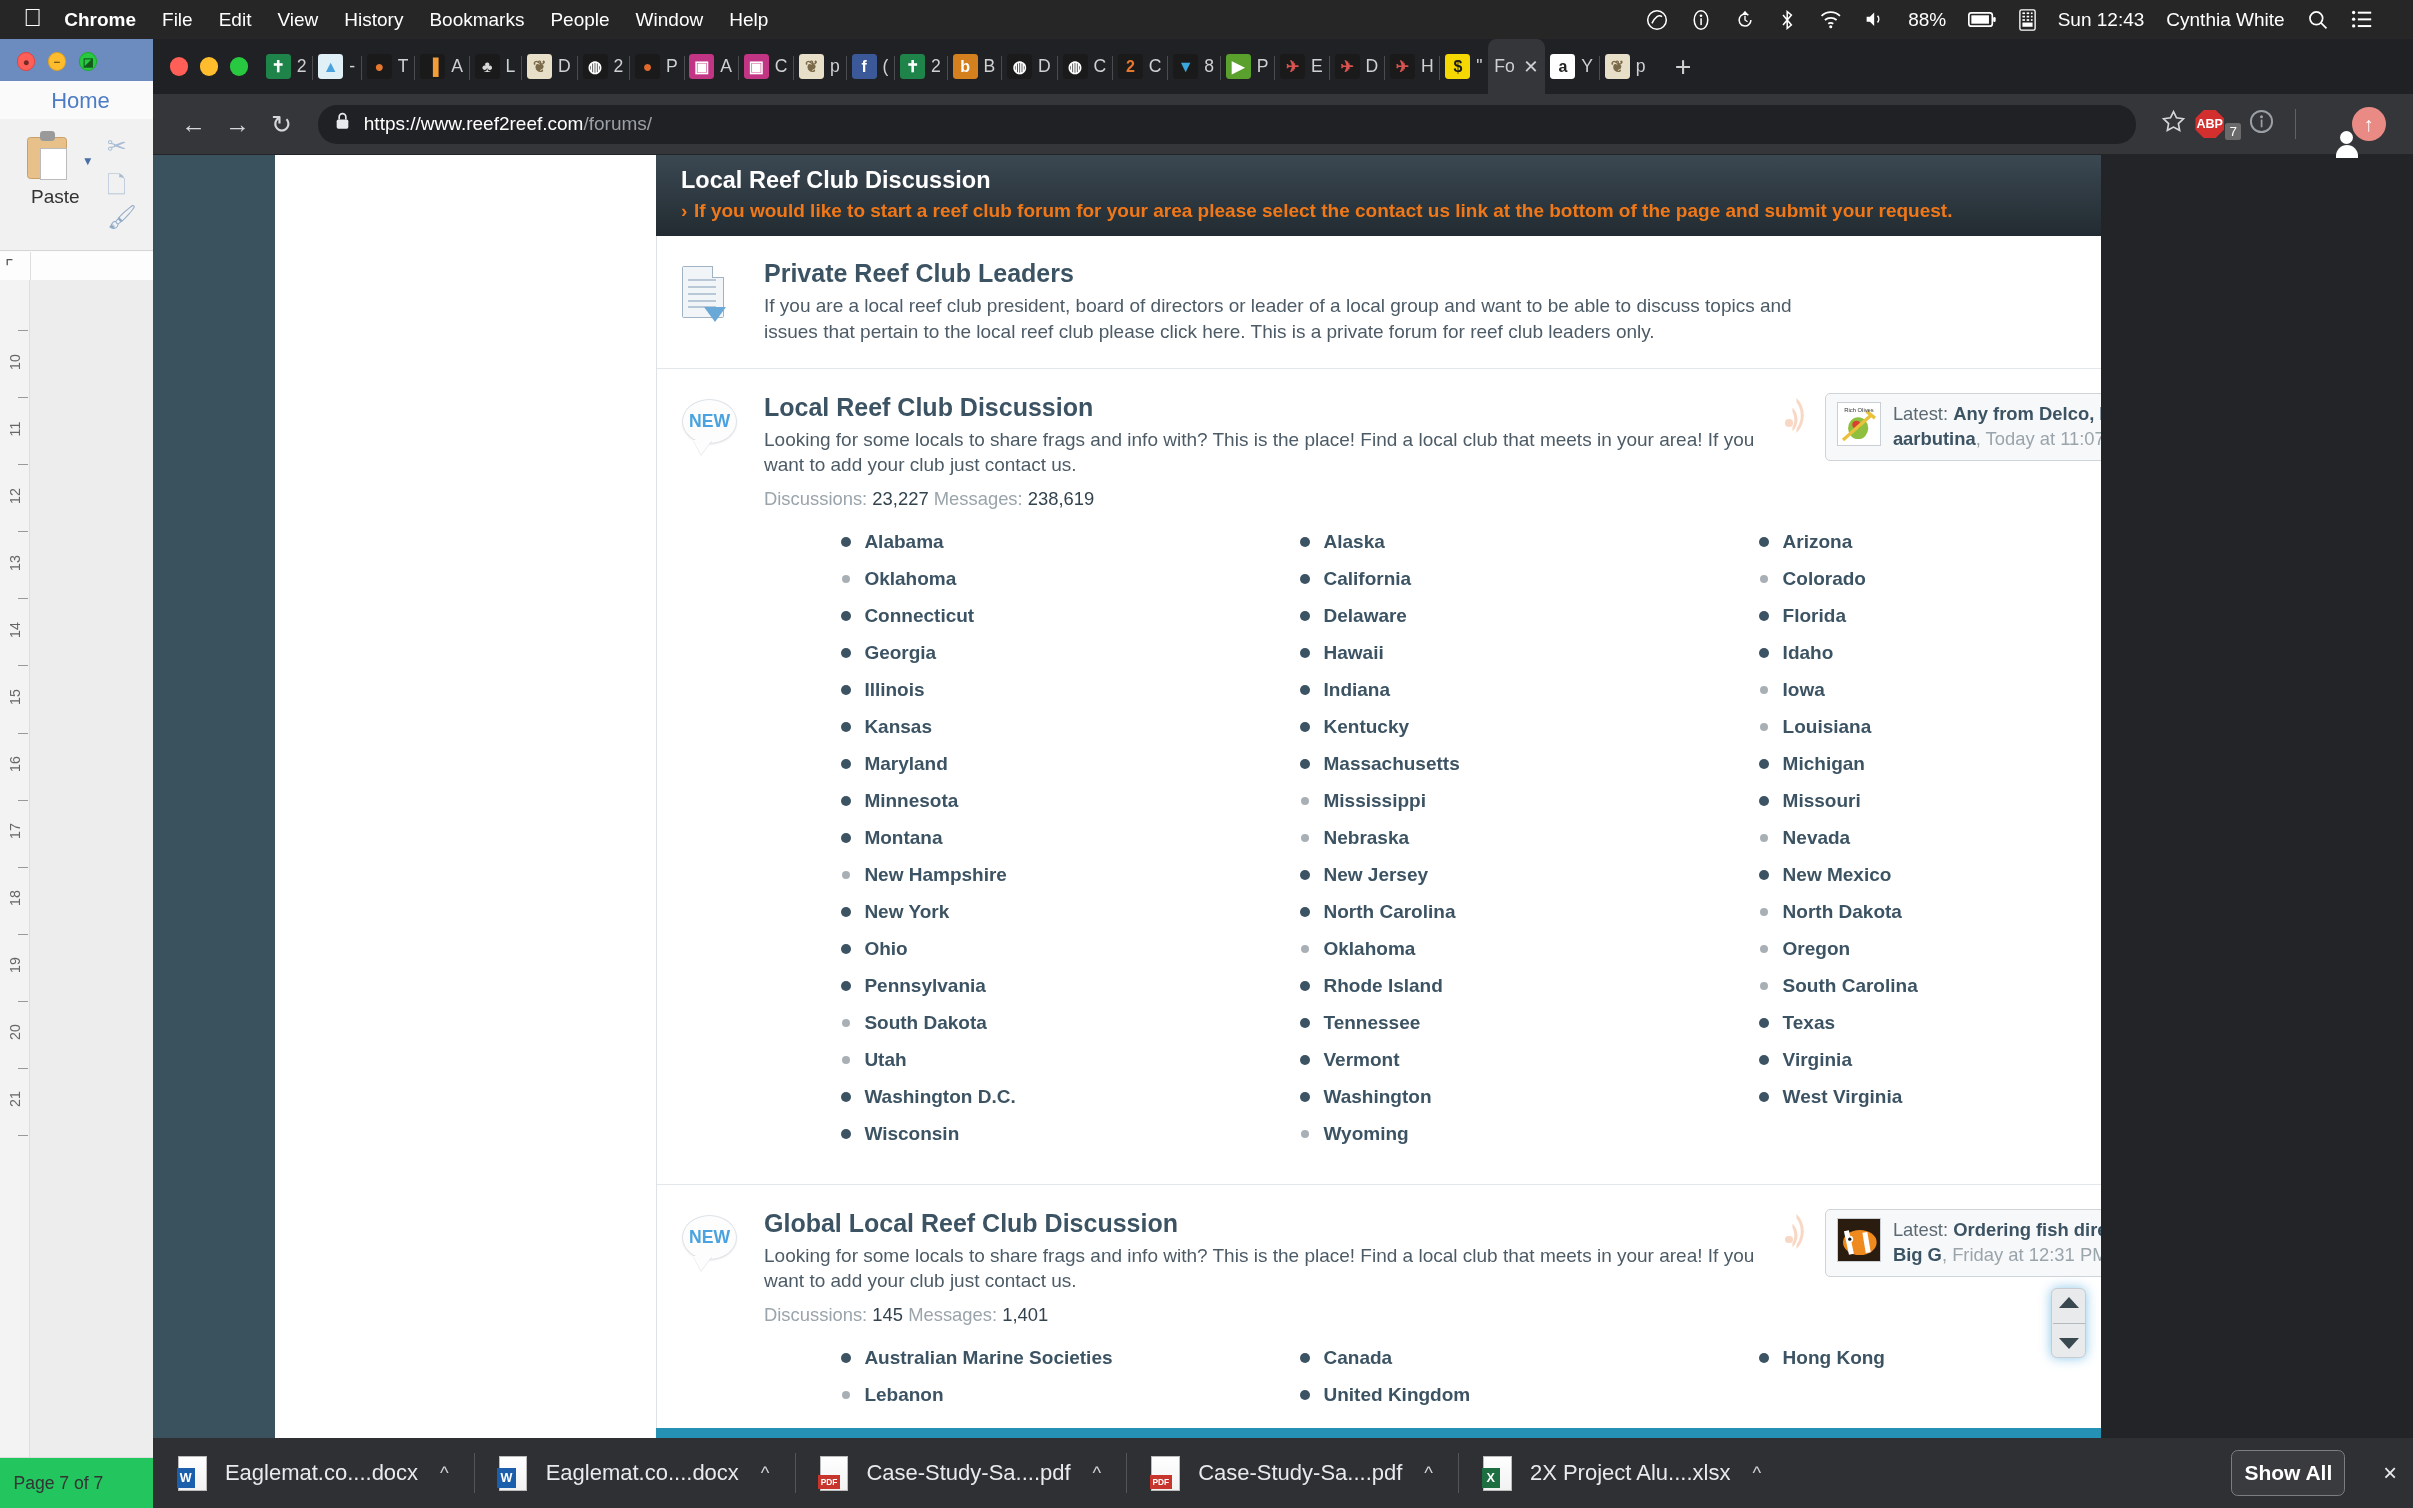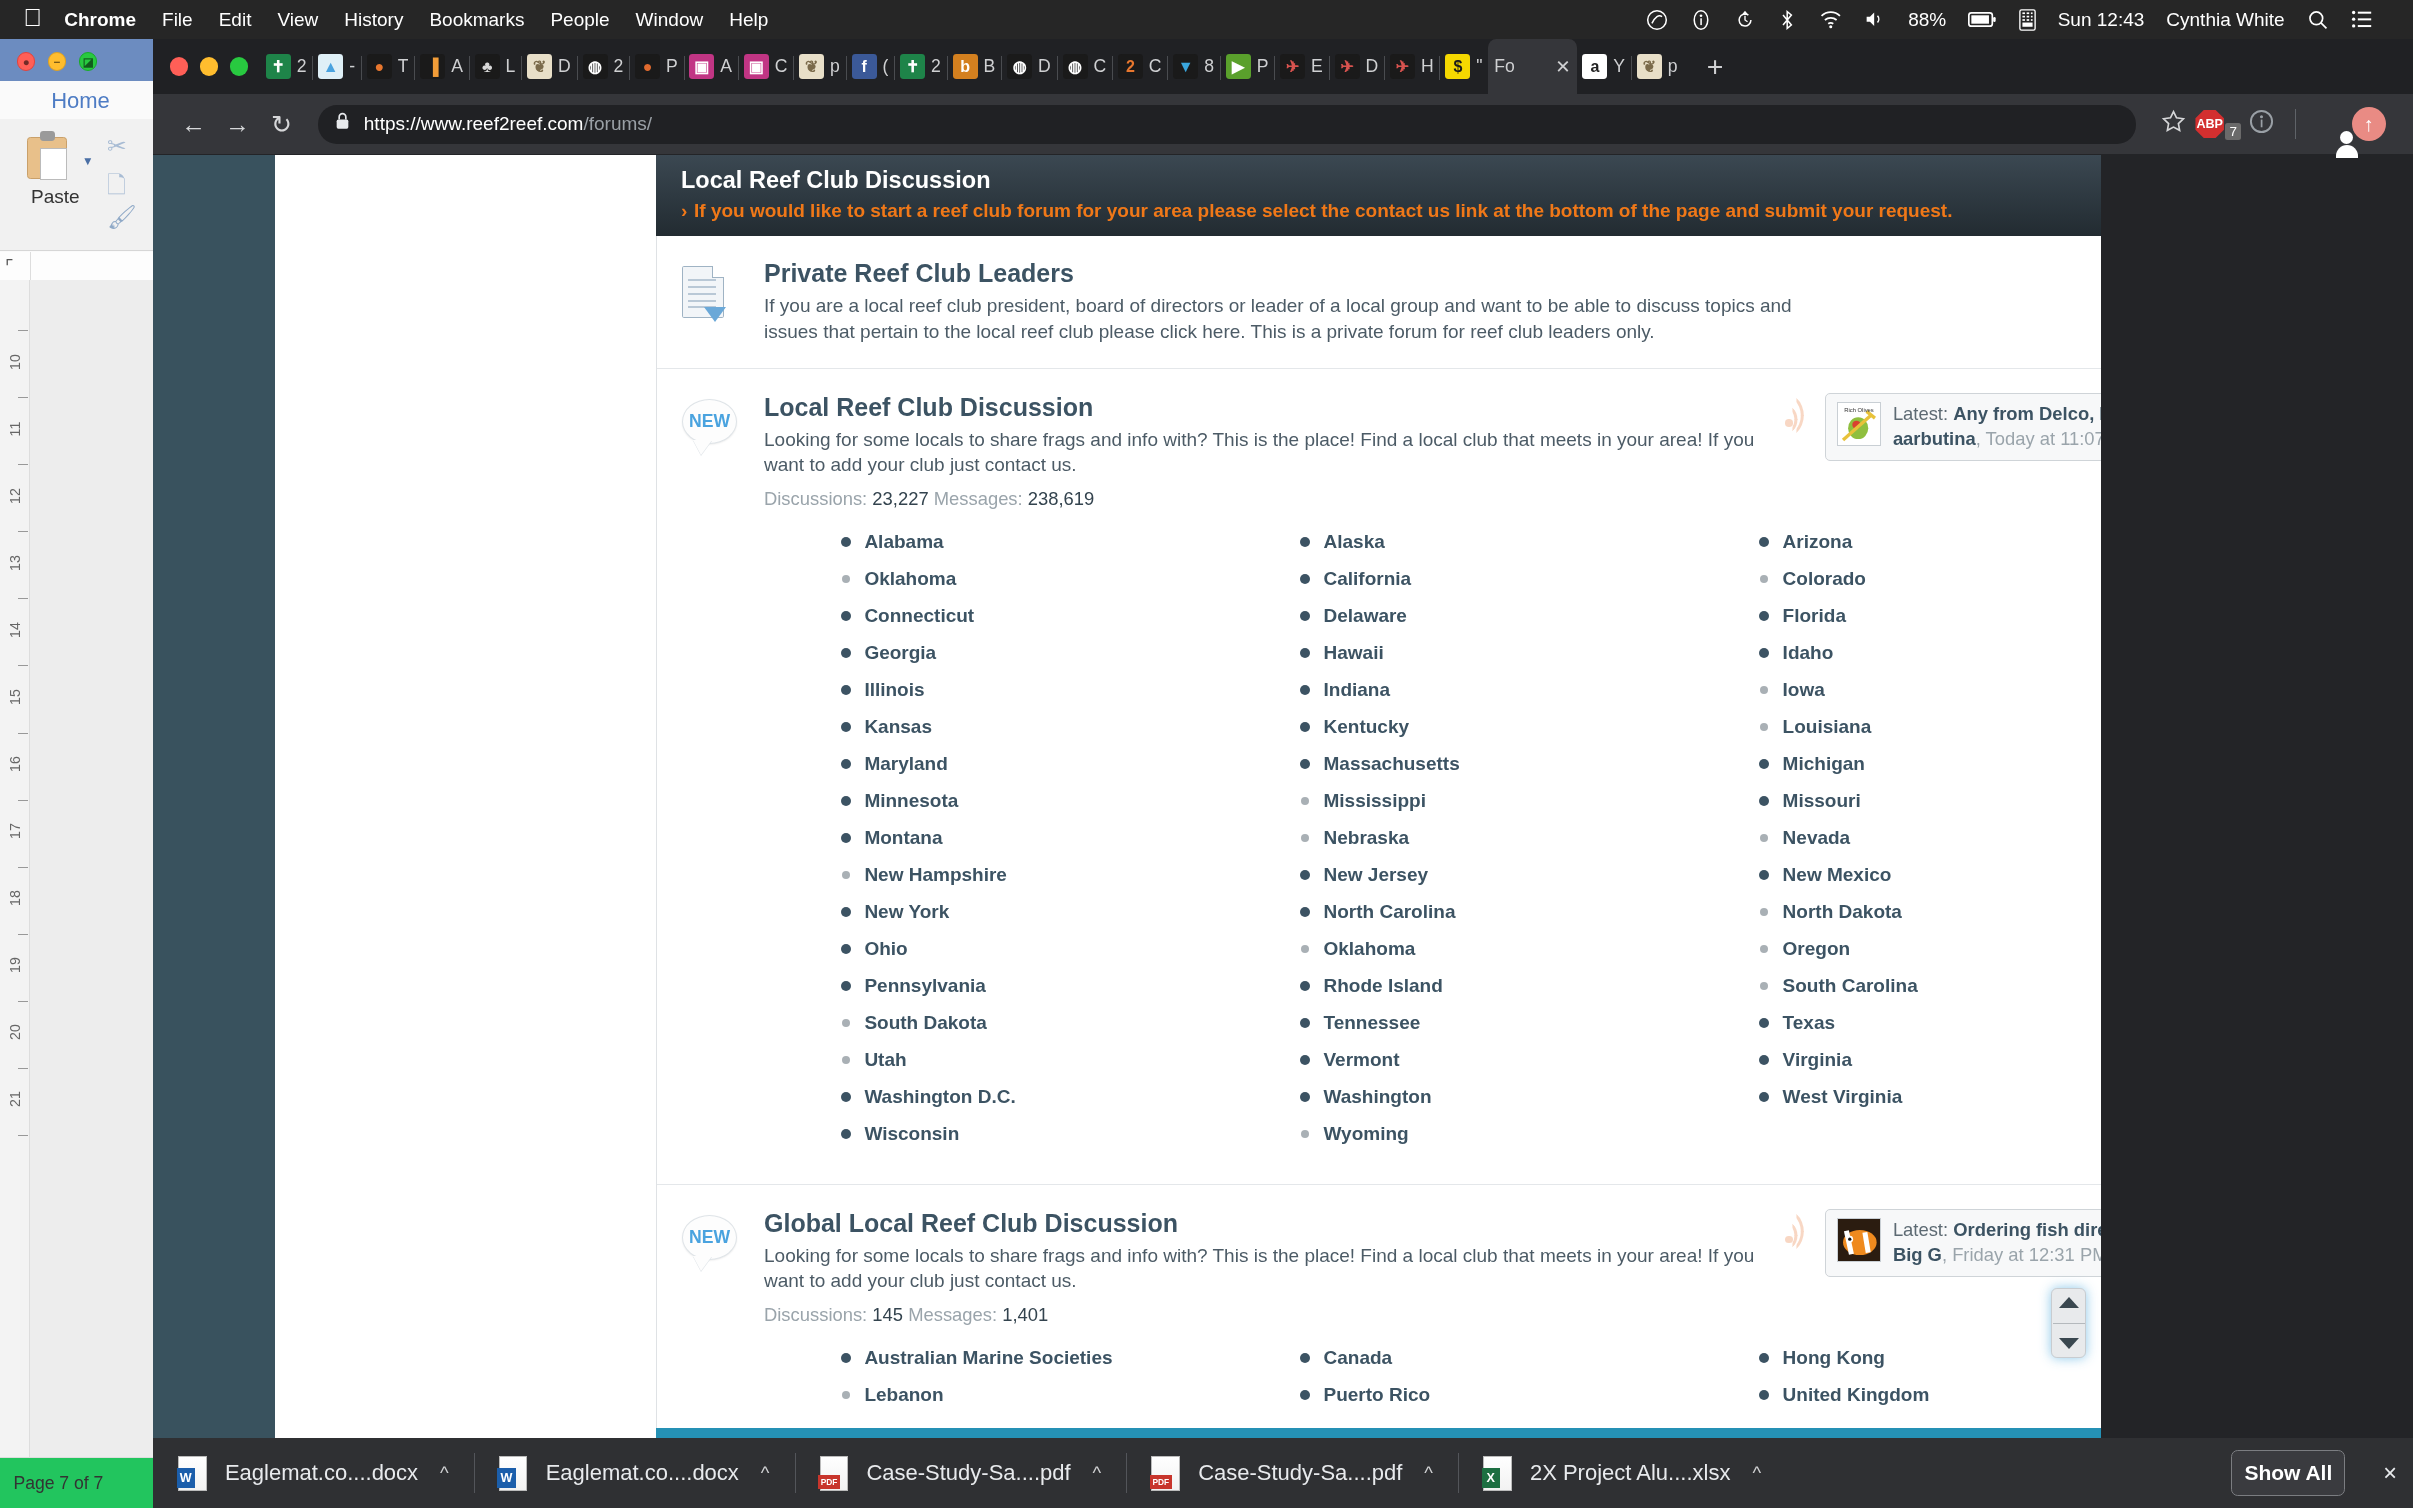--- a/index.html
+++ b/index.html
@@ -100,21 +100,21 @@
   }
   .tab .fav {
     width: 25px; height: 25px; margin-right: 5.9px; border-radius: 3.4px;
     display:flex; align-items:center; justify-content:center;
     font-size: 16px; font-weight: bold; color: #fff; overflow:hidden; flex:0 0 auto;
   }
   .tab .tlabel { max-width: 18.4px; overflow: hidden; }
   .tab .divider {
     position: absolute; left: 0; top: 17px; height: 23.5px; width: 0.8px; background: #4a4c50;
   }
-  .tab.active { background: #35363a; border-radius: 8.4px 8.4px 0 0; gap: 32px; }
+  .tab.active { background: #35363a; border-radius: 8.4px 8.4px 0 0; }
   .tab.active .tlabel { max-width: 37px; }
   #newtab { color: #cfd0d2; font-size: 28.5px; margin-left: 13.4px; padding: 0 10px; }
 
   #toolbar {
     height: 60px; background: #35363a; display: flex; align-items: center; padding: 0 18.4px;
   }
   .navbtn { color: #d6d7d9; font-size: 25px; width: 44px; text-align: center; }
   #omnibox {
     flex: 1; height: 39px; background: #202124; border-radius: 19px;
     display: flex; align-items: center; padding: 0 17px; margin: 0 15px;
@@ -900,24 +900,20 @@
                 <div class="sf">
                   <span class="bullet unread"></span>
                   <span>Hong Kong</span>
                 </div>
                 <div class="sf">
                   <span class="bullet read"></span>
                   <span>Lebanon</span>
                 </div>
                 <div class="sf">
                   <span class="bullet unread"></span>
-                  <span>Puerto Rico</span>
-                </div>
-                <div class="sf">
-                  <span class="bullet unread"></span>
                   <span>United Kingdom</span>
                 </div>
               </div>
             </div>
             <div class="latest-wrap">
               <span class="rss-ico">
                 <span class="d"></span>
                 <span class="a1"></span>
                 <span class="a2"></span>
               </span>

